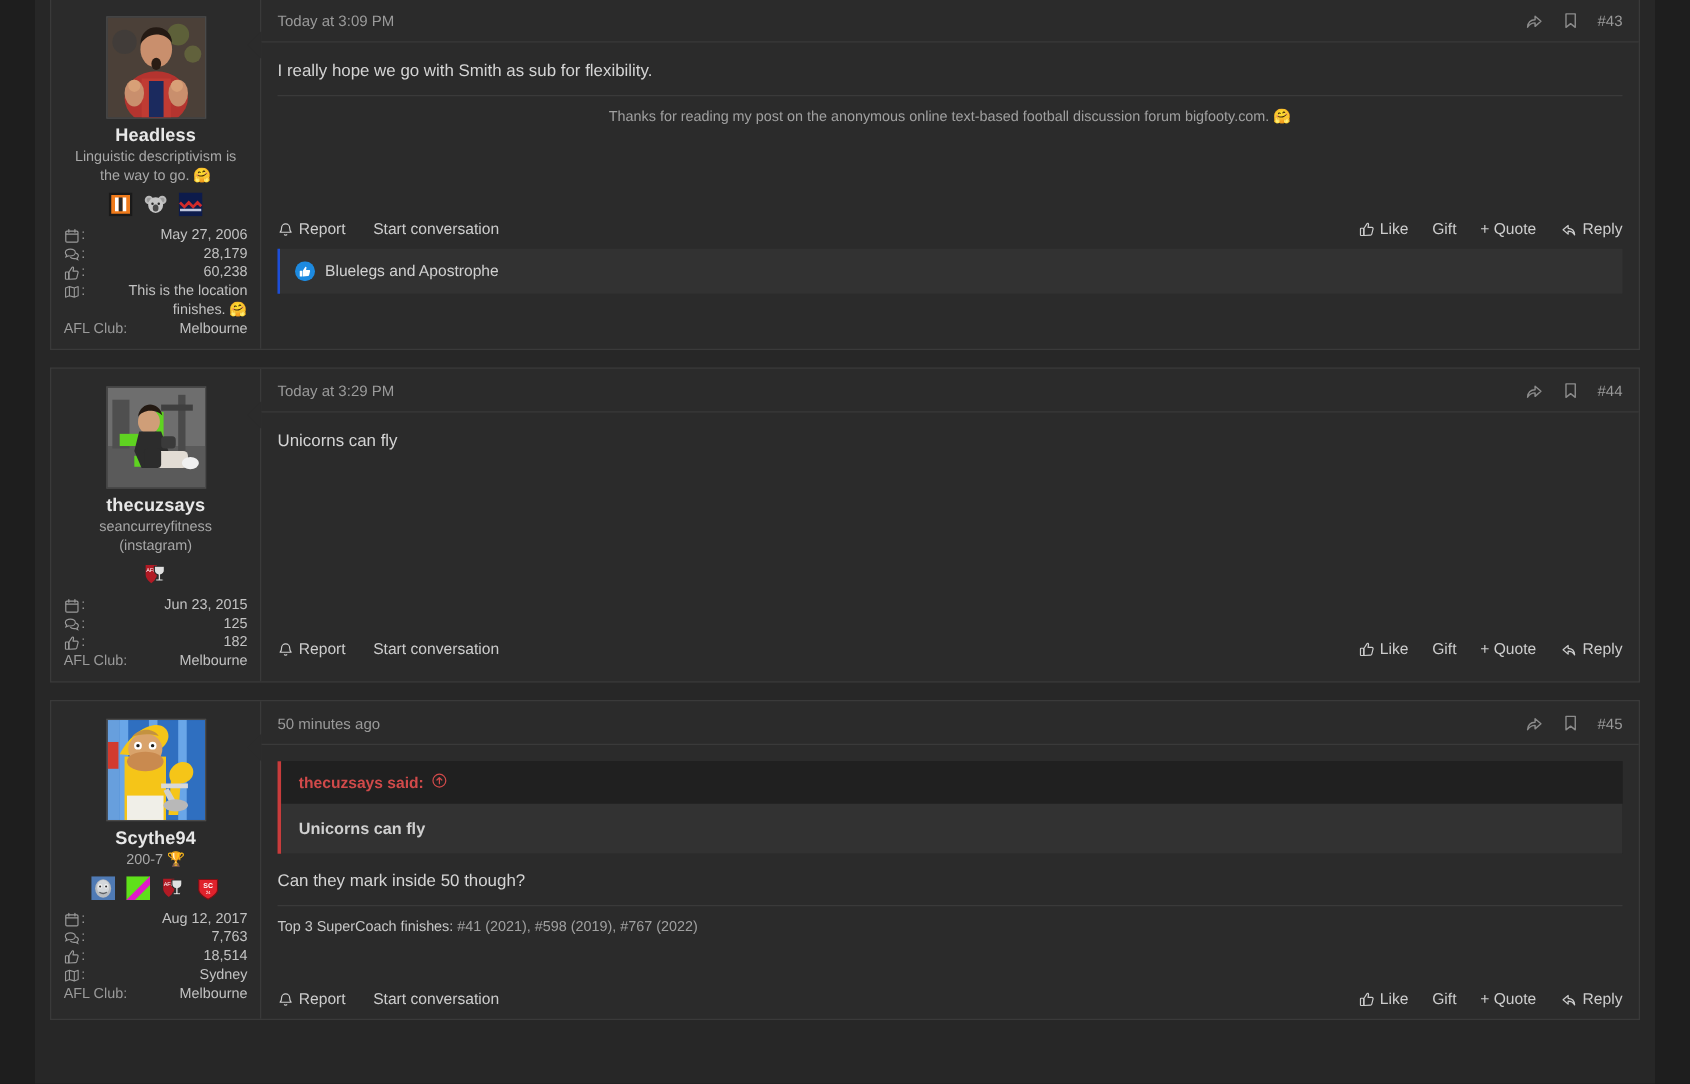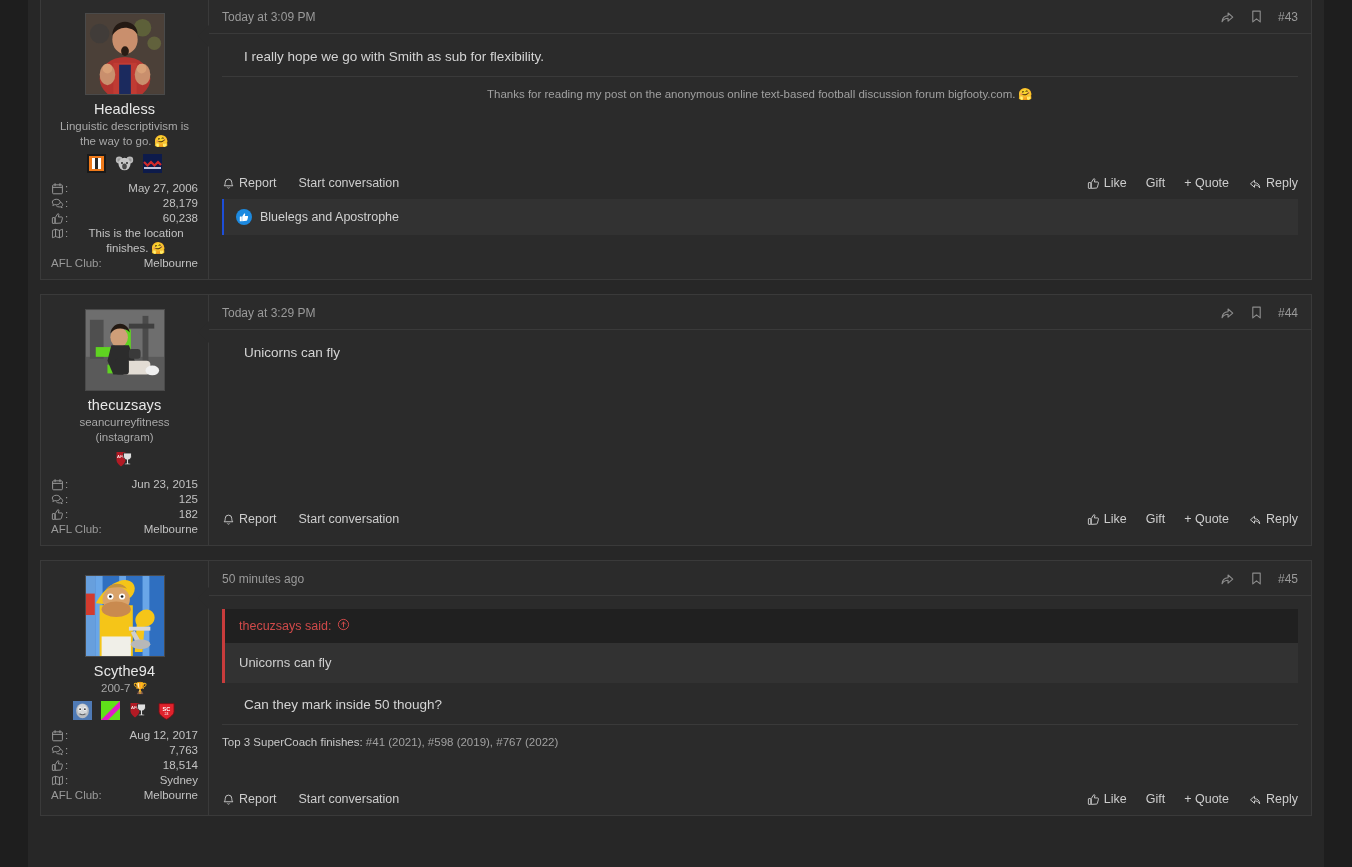--- a/index.html
+++ b/index.html
@@ -46,21 +46,21 @@
     width: 80px; height: 82px;
     margin: 0 auto 6px auto;
     border: 1px solid #4a4a4a;
     background: #3a3a3a;
     overflow: hidden;
     display: block;
   }
   .avatar svg { display: block; width: 100%; height: 100%; }
   .username {
     font-size: 14.5px;
-    font-weight: normal;
+    font-weight: bold;
     color: #e8e8e8;
     letter-spacing: .1px;
     margin-bottom: 2px;
   }
   .usertitle {
     font-size: 11.5px;
     color: #a8a8a8;
     line-height: 15px;
     margin-bottom: 2px;
   }
@@ -81,21 +81,21 @@
     align-items: flex-start;
     justify-content: space-between;
     line-height: 15px;
     min-height: 15px;
   }
   .statrow .k {
     display: flex; align-items: center; gap: 1px;
     color: #9a9a9a; flex: 0 0 auto; white-space: nowrap;
   }
   .statrow .k svg { display: block; }
-  .statrow .v { text-align: center; color: #c2c2c2; padding-left: 6px; }
+  .statrow .v { text-align: right; color: #c2c2c2; padding-left: 6px; }
   .klabel { font-size: 11.5px; color: #9a9a9a; }
 
   
   .msgcol { flex: 1 1 auto; position: relative; min-width: 0; }
   .arrow {
     position: absolute;
     left: -11px; top: 26px;
     width: 0; height: 0;
     border-top: 11px solid transparent;
     border-bottom: 11px solid transparent;
@@ -116,39 +116,39 @@
   .msgbody {
     border-top: 1px solid #3a3a3a;
     padding: 13px 13px 4px 13px;
     min-height: 40px;
   }
   .msgtext {
     font-size: 13.5px;
     color: #d4d4d4;
     line-height: 19px;
     margin-bottom: 10px;
-    margin-left: 22px;
   }
 
   .signature {
     border-top: 1px solid #3a3a3a;
     margin-top: 6px;
     padding-top: 9px;
     font-size: 11.5px;
     color: #a0a0a0;
     line-height: 16px;
   }
   .signature.center { text-align: center; }
   .signature b { color: #c8c8c8; font-weight: normal; }
 
   
   .quote {
     border-left: 3px solid #c83c3c;
     margin: 0 0 12px 0;
     background: #202020;
+    font-weight: bold;
   }
   .quotehead {
     padding: 9px 12px 9px 14px;
     font-size: 12.5px;
     color: #d04a4a;
     display: flex; align-items: center; gap: 6px;
     background: #202020;
   }
   .quotebody {
     background: #323232;

